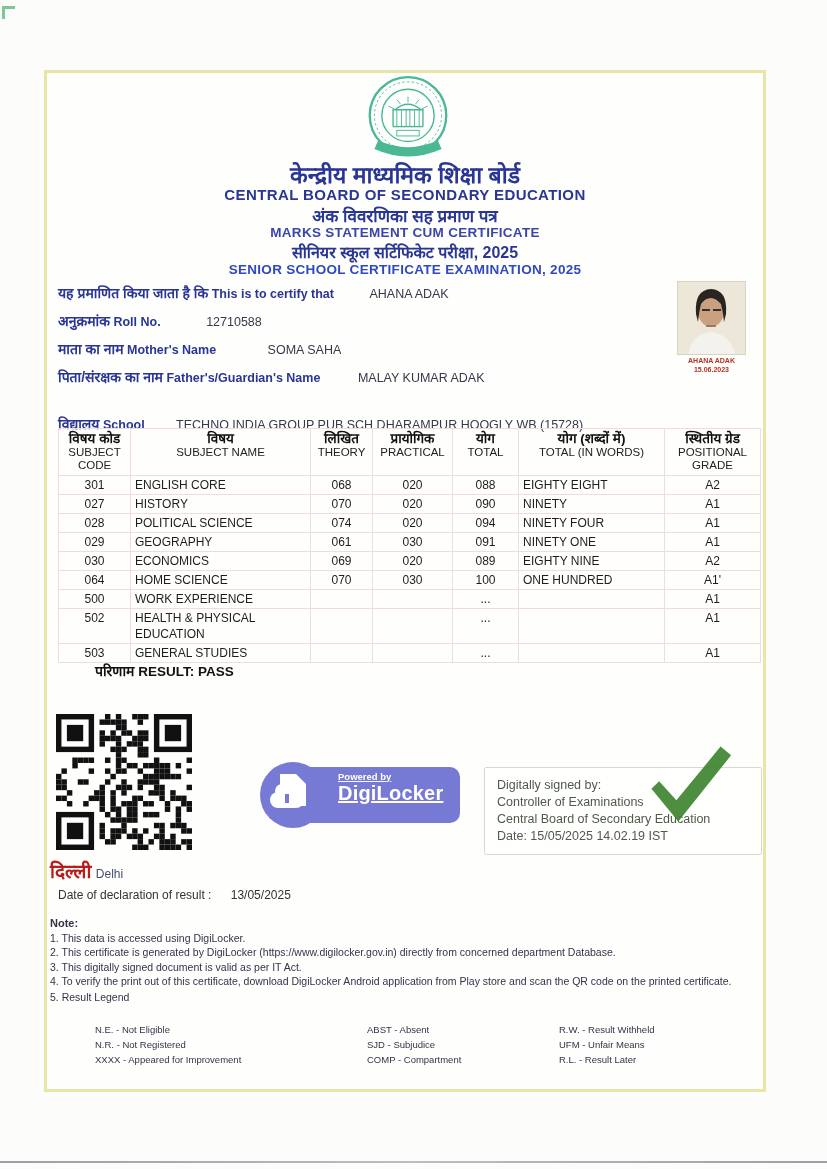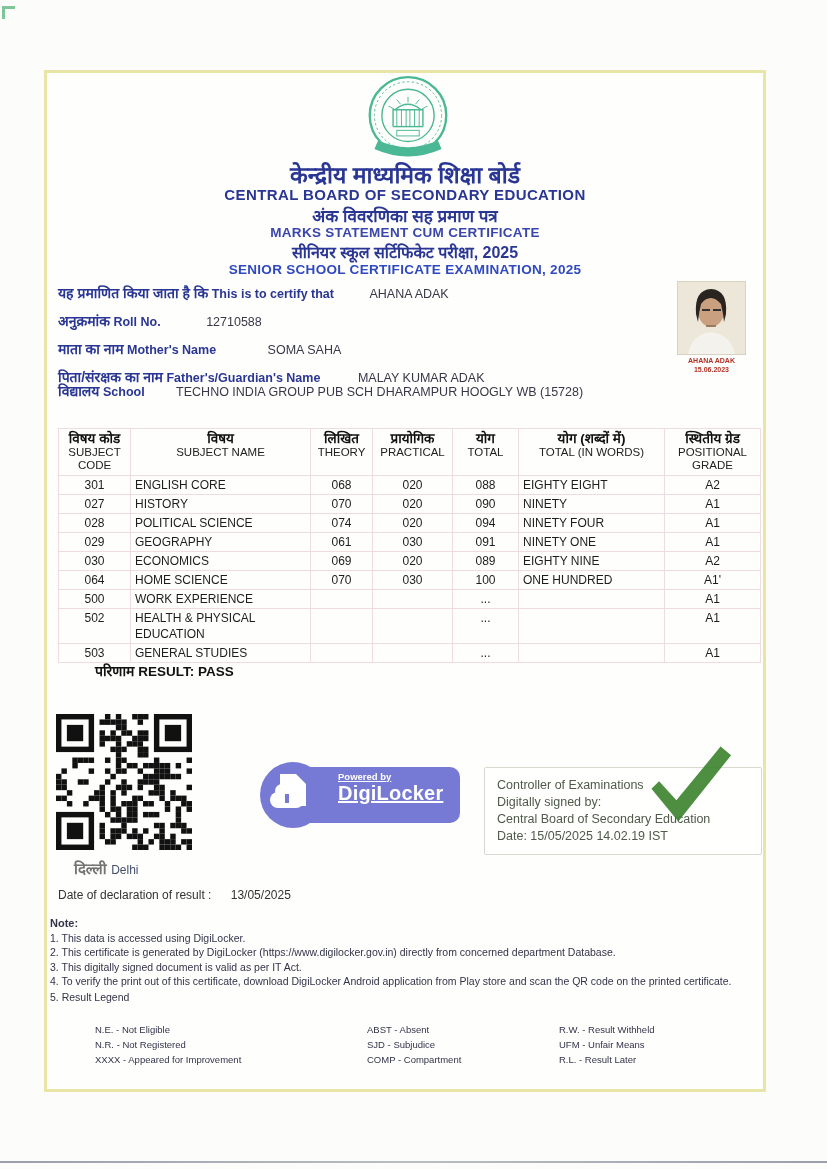--- a/index.html
+++ b/index.html
@@ -57,21 +57,21 @@
   .dl-arrow{position:absolute;left:25px;top:32px;width:4px;height:9px;background:#767ad4;z-index:2;}
   .dl-text{position:absolute;left:78px;top:9px;color:#fff;text-decoration:underline;}
   .dl-powered{font-size:9.5px;font-weight:700;display:block;}
   .dl-name{font-size:20px;font-weight:700;display:block;letter-spacing:.2px;}
   
   .sigbox{left:484px;top:767px;width:278px;height:88px;border:1.5px solid #d9d9cf;border-radius:2px;background:#fffffe;padding:9px 0 0 12px;box-sizing:border-box;}
   .sigline{font-size:12.5px;color:#4f5a4a;line-height:17px;}
   .check{left:638px;top:744px;width:96px;height:82px;}
   
   .place{left:50px;top:858px;}
-  .place .lab-hi{color:#737373;font-size:15px;margin-left:24px;}
+  .place .lab-hi{color:#b91c1c;font-size:19px;}
   .place .val{font-size:12px;color:#44506a;}
   .decl{left:58px;top:888px;font-size:12px;color:#333;}
   .notes{left:50px;top:916px;width:700px;font-size:10.5px;color:#33334a;line-height:14.5px;}
   .notes .ntitle{font-weight:700;font-size:11px;}
   .legend-title{margin-top:1px;}
   .legend{left:95px;top:1024px;display:grid;grid-template-columns:272px 192px 1fr;row-gap:4px;font-size:9.5px;color:#33334a;width:620px;}
 </style>
 </head>
 <body>
 
@@ -115,21 +115,21 @@
 <div class="abs field" style="top:339px;">
   <span class="lab-hi">माता का नाम</span>
   <span class="lab-en">Mother's Name</span>
   <span class="val" style="margin-left:48px;">SOMA SAHA</span>
 </div>
 <div class="abs field" style="top:367px;">
   <span class="lab-hi">पिता/संरक्षक का नाम</span>
   <span class="lab-en">Father's/Guardian's Name</span>
   <span class="val" style="margin-left:34px;">MALAY KUMAR ADAK</span>
 </div>
-<div class="abs field" style="top:381px;">
+<div class="abs field" style="top:414px;">
   <span class="lab-hi">विद्यालय</span>
   <span class="lab-en">School</span>
   <span class="val" style="margin-left:28px;">TECHNO INDIA GROUP PUB SCH DHARAMPUR HOOGLY WB (15728)</span>
 </div>
 
 <div class="abs photo">
   <svg viewBox="0 0 67 72" width="67" height="72">
     <rect width="67" height="72" fill="#ece7d8"></rect>
     <path d="M10 72 Q14 52 33 50 Q52 52 57 72 Z" fill="#f4f2ec"></path>
     <ellipse cx="33" cy="29" rx="13" ry="16" fill="#c9a181"></ellipse>
@@ -497,22 +497,22 @@
     <div class="dl-cloud"></div>
       <div class="dl-arrow"></div>
   </div>
   <div class="dl-text">
     <span class="dl-powered">Powered by</span>
     <span class="dl-name">DigiLocker</span>
   </div>
 </div>
 
 <div class="abs sigbox">
+  <div class="sigline">Digitally signed by:</div>
   <div class="sigline">Controller of Examinations</div>
-  <div class="sigline">Digitally signed by:</div>
   <div class="sigline">Central Board of Secondary Education</div>
   <div class="sigline">Date: 15/05/2025 14.02.19 IST</div>
 </div>
 <div class="abs check">
   <svg viewBox="0 0 100 84" width="96" height="82">
     <path d="M14 46 L22 38 L40 58 L86 2 L97 11 L42 80 Z" fill="#3e8430" opacity="0.92"></path>
   </svg>
 </div>
 
 <div class="abs place">

